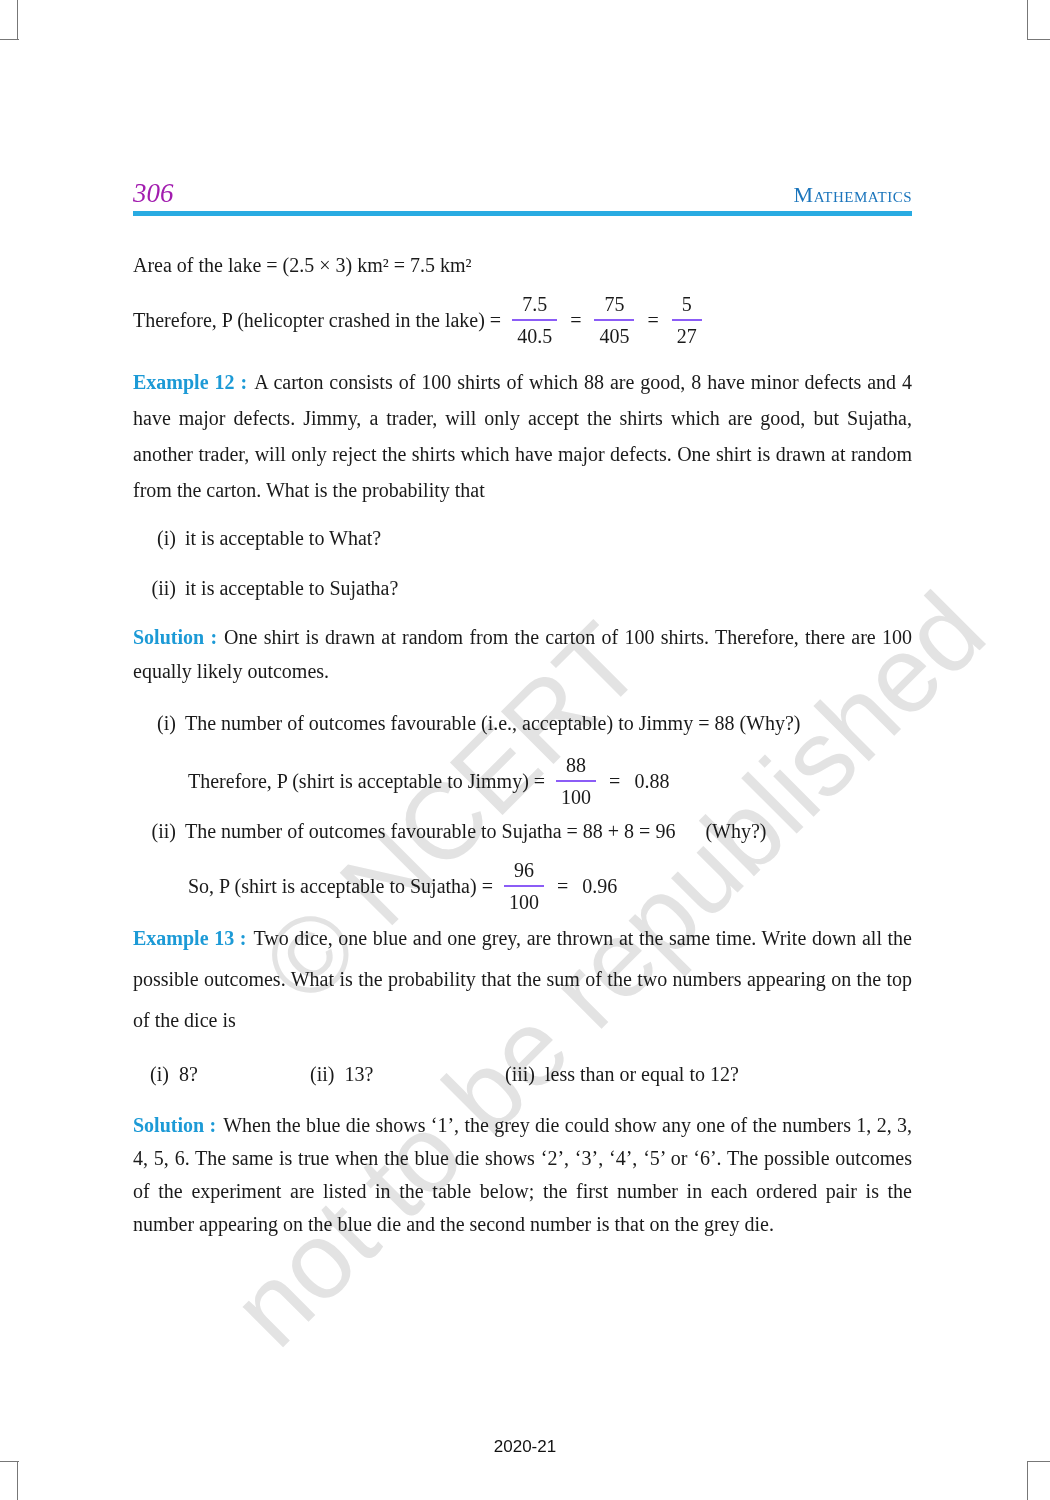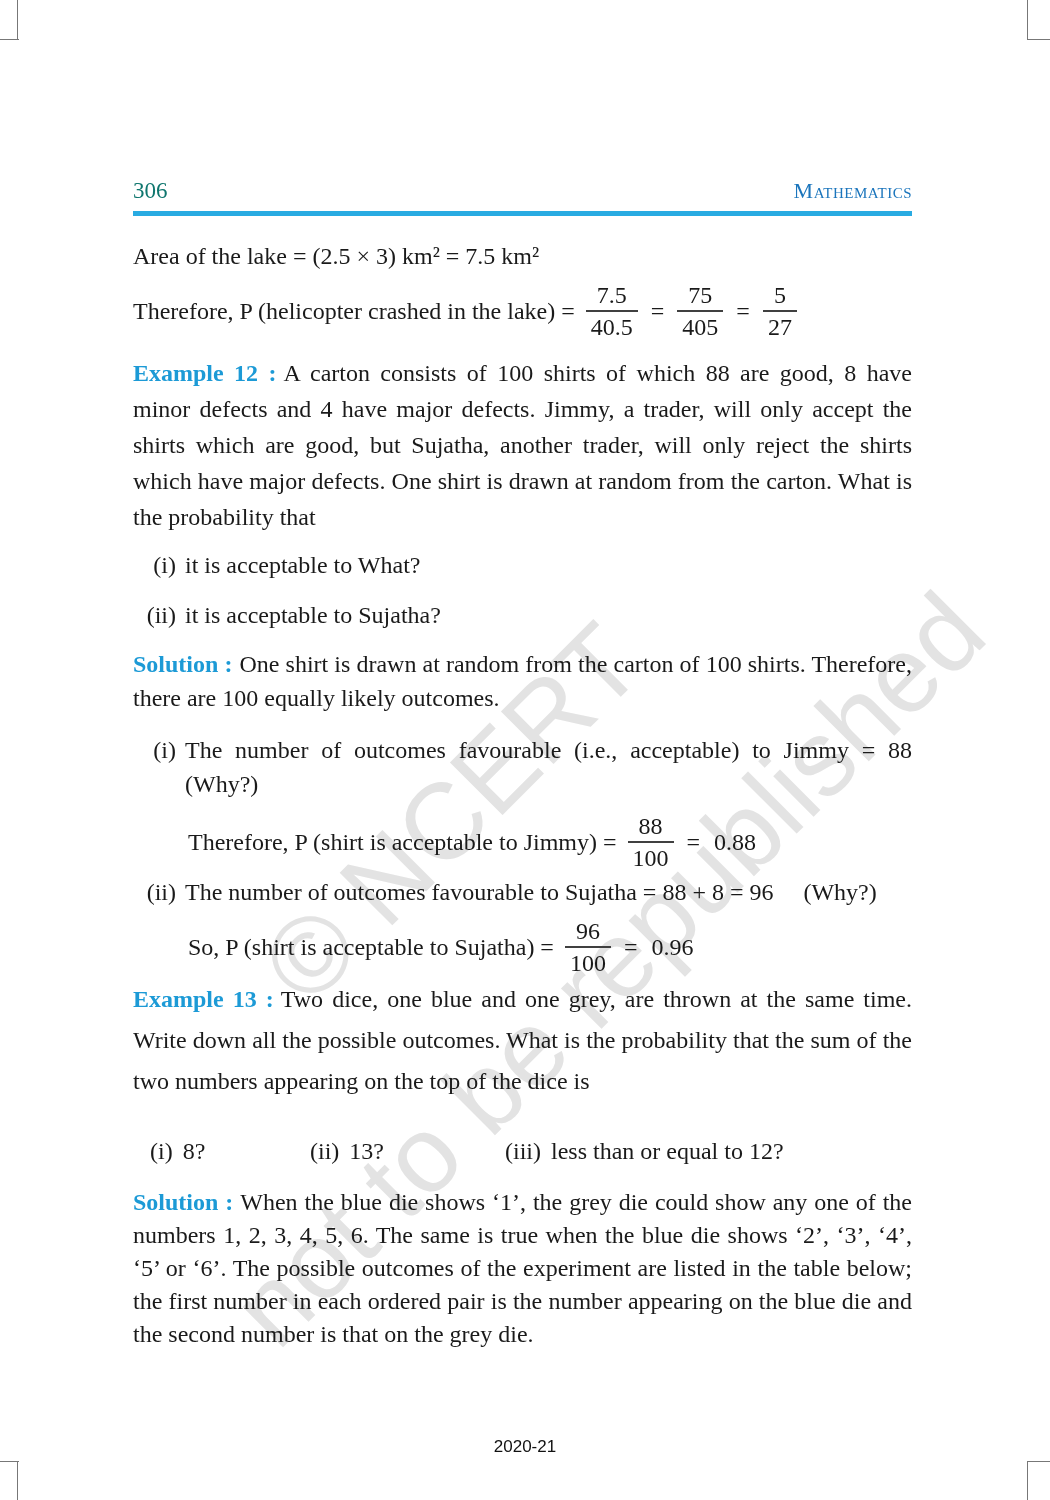--- a/index.html
+++ b/index.html
@@ -26,60 +26,60 @@
     text-align:center; z-index:0;
     font-family:"Liberation Sans", sans-serif;
     font-size:108px; line-height:2.05; color:#e3e3e3;
     white-space:nowrap; pointer-events:none;
   }
   
   .header {
     position:absolute; left:133px; top:178px; width:779px;
     display:flex; justify-content:space-between; align-items:baseline; z-index:1;
   }
-  .pagenum { font-size:23px; color:#0f766e; }
+  .pagenum { font-size:27px; color:#a21caf;font-style:italic; }
   .subject { font-size:22px; color:#1b75bc; font-variant:small-caps; letter-spacing:0.5px; }
   .header-rule {
     position:absolute; left:133px; top:211px; width:779px; height:5px;
     background:#29abe2; z-index:1;
   }
   
   .content {
-    position:absolute; left:133px; top:239px; width:779px;
-    font-size:24px; z-index:1;
+    position:absolute; left:133px; top:248px; width:779px;
+    font-size:20px; z-index:1;
   }
   .line1 { line-height:34px; }
   .para { text-align:justify; }
   .blue-label { color:#1c9ad6; font-weight:bold; margin-right:7px; }
   .para-ex12 { margin-top:12px; line-height:36px; }
   .para-sol12 { margin-top:14px; line-height:34px; }
   .para-ex13 { line-height:41px; }
   .para-sol13 { margin-top:18px; line-height:33px; }
   
   .eqline { display:flex; align-items:center; }
   .eq-lake { margin-top:6px; height:64px; }
   .eq-jimmy { margin-top:8px; height:66px; margin-left:55px; }
   .eq-sujatha { margin-top:6px; height:64px; margin-left:55px; }
   .frac { display:inline-flex; flex-direction:column; align-items:center; margin:0 11px; }
   .frac .num { display:block; padding:1px 5px 2px; line-height:26px; }
-  .frac .den { display:block; border-top:2px solid #404040; padding:2px 5px 1px; line-height:26px; }
+  .frac .den { display:block; border-top:2px solid #8b5cf6; padding:2px 5px 1px; line-height:26px; }
   .eqsign { margin:0 2px; }
   .eqresult { margin-left:12px;text-align:center; }
   
   .item { display:flex; line-height:36px; }
   .item .item-label { flex:0 0 52px; text-align:right; padding-right:9px; }
   .item .item-text { flex:1; text-align:justify; }
   .q1 { margin-top:12px; }
   .q2 { margin-top:14px; }
   .sol-item { line-height:34px; }
   .sol-item1 { margin-top:18px; }
   .sol-item2 { margin-top:0; }
   .why-gap { margin-left:30px; }
   
-  .options { position:relative; margin-top:32px; height:34px; line-height:34px; }
+  .options { position:relative; margin-top:16px; height:34px; line-height:34px; }
   .opt { position:absolute; white-space:nowrap; }
   .opt .opt-label { margin-right:10px; }
   .opt1 { left:17px; }
   .opt2 { left:177px; }
   .opt3 { left:372px; }
   
   .footer {
     position:absolute; left:0; right:0; top:1437px; text-align:center;
     font-family:"Liberation Sans", sans-serif; font-size:17px; color:#111; z-index:1;
   }

